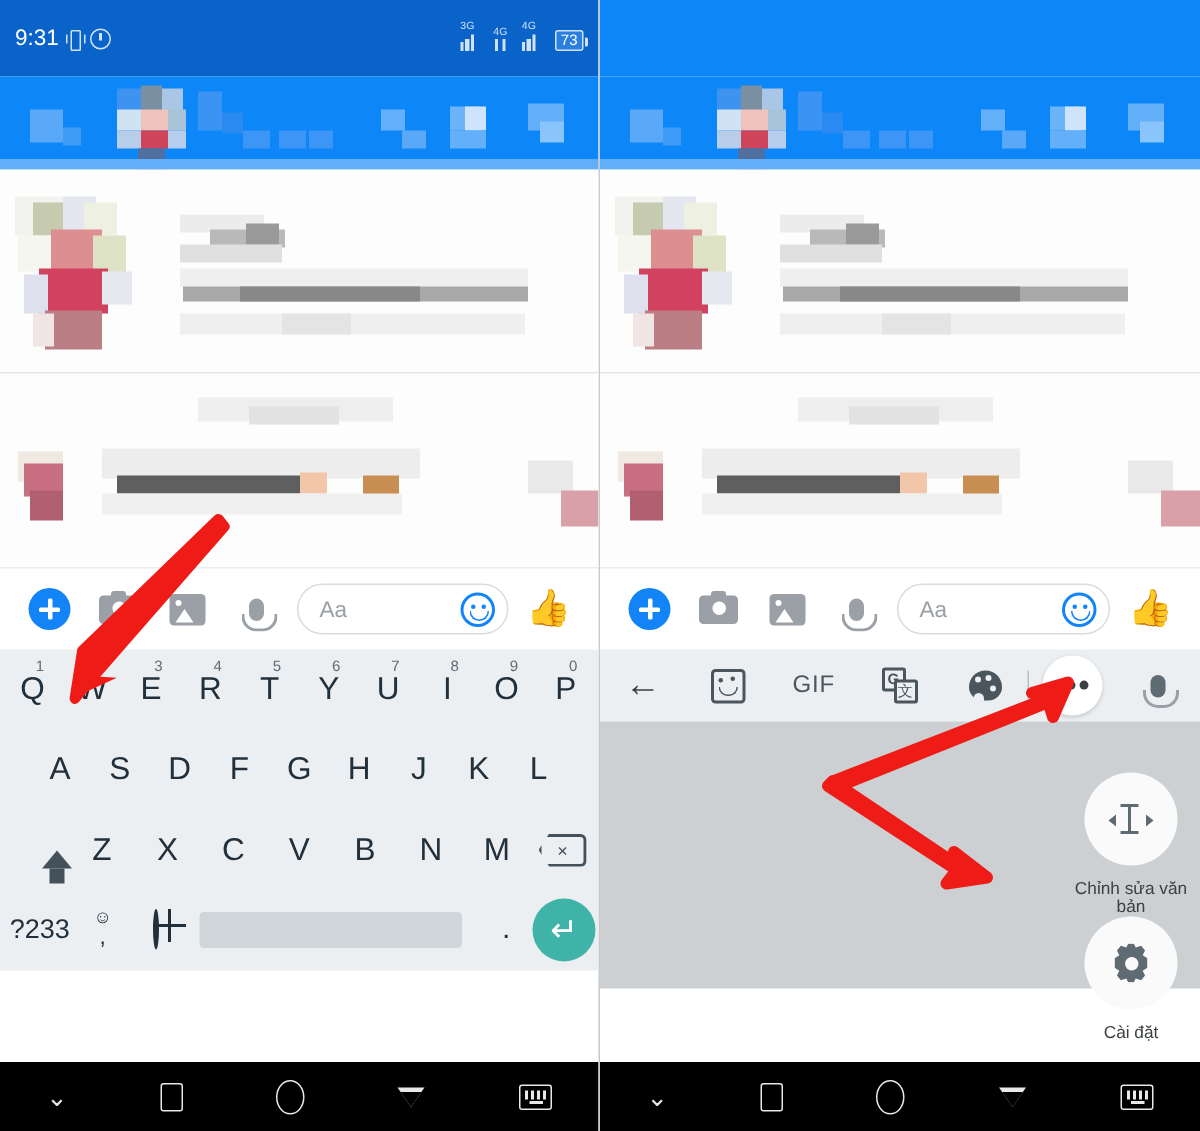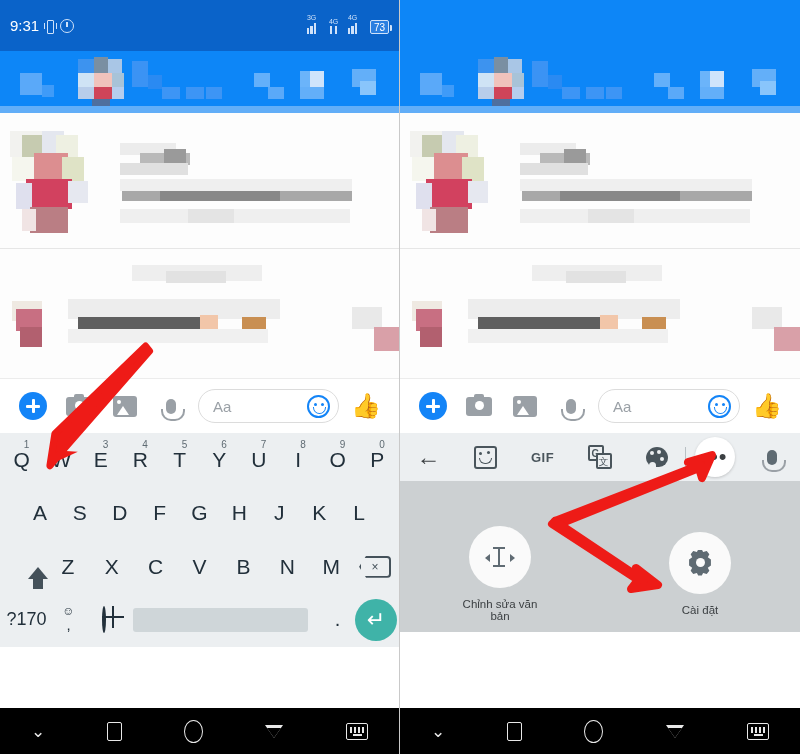--- a/index.html
+++ b/index.html
@@ -117,39 +117,39 @@
 
   
   .gbtoolbar { height:48px; background:#eceff1; display:flex; align-items:center; }
   .tb { flex:1; display:flex; align-items:center; justify-content:center; color:#4a555c; font-size:19px; }
   .backarrow { font-size:24px; color:#3c4043; }
   .sticker { width:23px;height:23px;border:2px solid #4a555c;border-radius:3px;position:relative;}
   .sticker::before{content:"";position:absolute;left:3px;top:4px;width:3px;height:3px;border-radius:50%;
      background:#4a555c;box-shadow:8px -1px 0 #4a555c;}
   .sticker::after{content:"";position:absolute;left:3px;top:10px;width:11px;height:5px;
      border:1.5px solid #4a555c;border-top:none;border-radius:0 0 7px 7px;}
-  .gif { font-weight:bold; font-size:13px; letter-spacing:.5px; color:#4a555c; }
+  .gif { font-weight:normal; font-size:16px; letter-spacing:.5px; color:#4a555c; }
   .translate { position:relative; width:24px; height:24px; }
   .translate .t1{position:absolute;left:0;top:0;width:16px;height:16px;border:2px solid #4a555c;
      border-radius:2px;font-size:10px;font-weight:bold;color:#4a555c;text-align:center;line-height:13px;}
   .translate .t2{position:absolute;right:0;bottom:0;width:16px;height:16px;border:2px solid #4a555c;
      background:#eceff1;border-radius:2px;font-size:10px;color:#4a555c;text-align:center;line-height:13px;}
   .palette { width:22px;height:20px;background:#4a555c;border-radius:11px 11px 9px 9px;position:relative;}
   .palette::before{content:"";position:absolute;left:4px;top:4px;width:4px;height:4px;border-radius:50%;
      background:#eceff1;box-shadow:7px -1px 0 #eceff1, 10px 6px 0 #eceff1;}
   .palette::after{content:"";position:absolute;left:3px;bottom:-1px;width:7px;height:6px;
      background:#eceff1;border-radius:4px 4px 0 0;}
   .tb-sep { width:1px; height:20px; background:#b9c0c4; }
   .more { width:40px;height:40px;border-radius:50%;background:#fff;display:flex;align-items:center;
      justify-content:center;box-shadow:0 1px 3px rgba(0,0,0,.18);font-size:22px;color:#3c4043;
      letter-spacing:1px; line-height:10px;}
 
   
-  .optpanel { background:#ccd0d2; height:151px; display:flex; align-items:center;
-     justify-content:space-around; padding-top:34px; }
+  .optpanel { background:#ccd0d2; height:178px; display:flex; align-items:flex-end;
+     justify-content:space-around; padding-top:34px;flex-direction:column; }
   .opt { width:92px; text-align:center; }
   .opt-circle { width:62px;height:62px;border-radius:50%;background:#fafafa;margin:0 auto 10px;
      display:flex;align-items:center;justify-content:center; }
   .opt-label { font-size:11.5px; color:#3c4043; }
   .ic-textedit{position:relative;width:30px;height:20px;}
   .ic-textedit::before{content:"";position:absolute;left:13px;top:0;width:2px;height:20px;background:#5f6b73;}
   .ic-textedit::after{content:"";position:absolute;left:8px;top:0;width:12px;height:2px;background:#5f6b73;
      box-shadow:0 18px 0 #5f6b73;}
   .ic-textedit i{position:absolute;top:7px;width:0;height:0;border-top:4px solid transparent;
      border-bottom:4px solid transparent;}
@@ -347,21 +347,21 @@
         <div class="key">C</div>
         <div class="key">V</div>
         <div class="key">B</div>
         <div class="key">N</div>
         <div class="key">M</div>
         <div class="key">
           <span class="bksp">×</span>
         </div>
       </div>
       <div class="krow">
-        <div class="k-sym">?170</div>
+        <div class="k-sym">?233</div>
         <div class="k-comma">
           <span class="emo">☺</span>
           <span>,</span>
         </div>
         <div class="key"><span class="globe"></span></div>
         <div class="space"></div>
         <div class="k-dot">.</div>
         <div class="key">
           <span class="enter">↵</span>
         </div>

